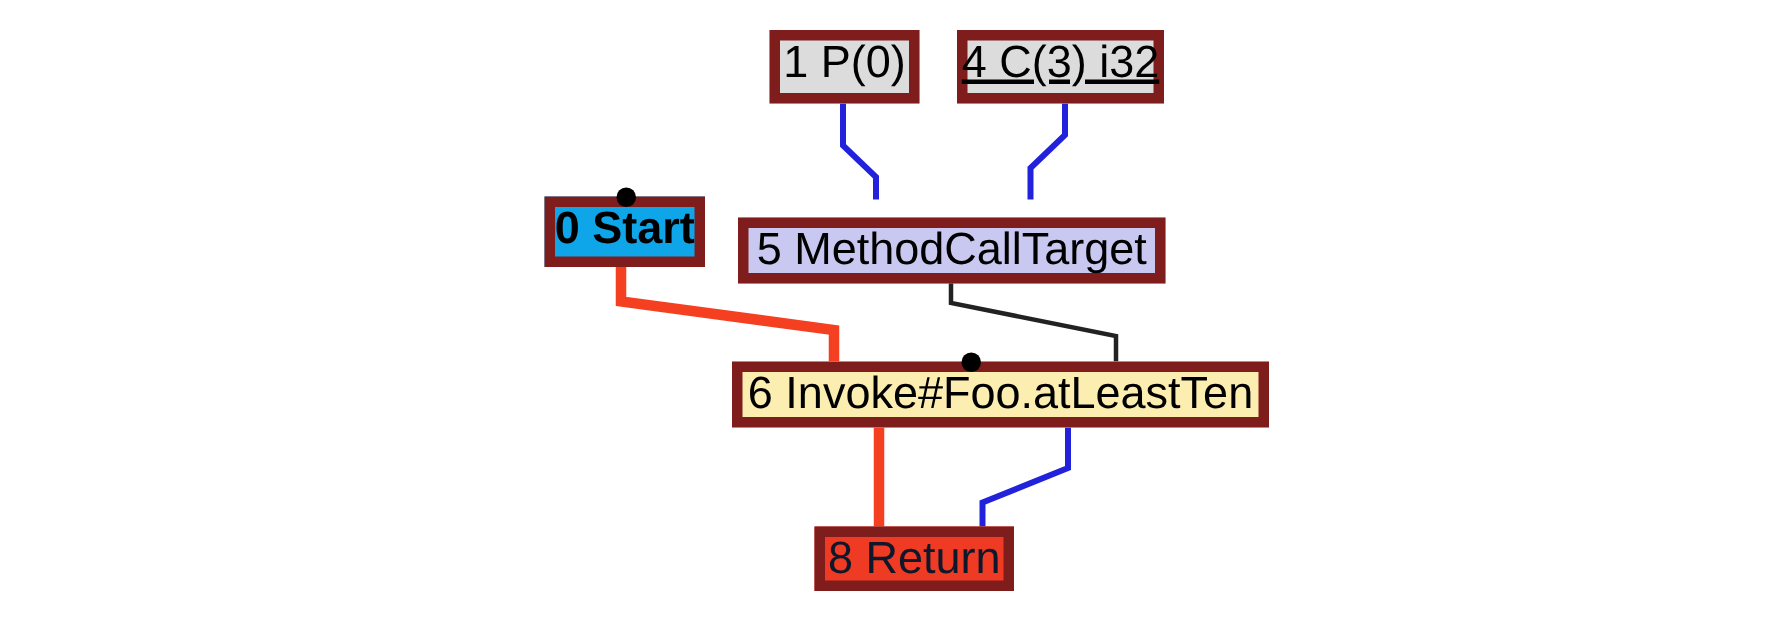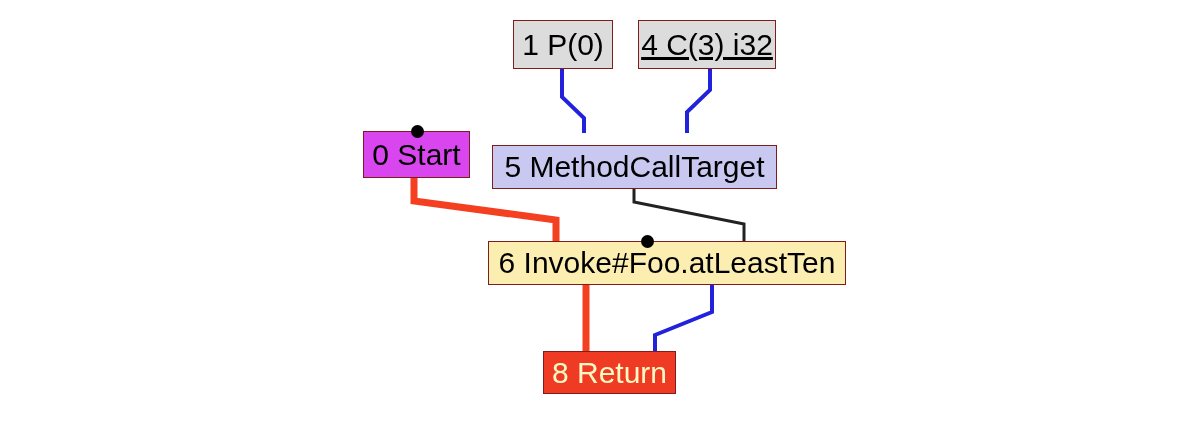--- a/index.html
+++ b/index.html
@@ -22,58 +22,57 @@
   #edge-layer {
     position: absolute;
     left: 0;
     top: 0;
     width: 1178px;
     height: 427px;
   }
   .node {
     position: absolute;
     box-sizing: border-box;
-    border: 1px solid #7f1d1d;
+    border: 7px solid #7f1d1d;
     display: flex;
-    align-items: center;
     justify-content: center;
     white-space: nowrap;
     line-height: 1;
   }
   .node-label {
     display: block;
     padding: 0 8px;
   }
   .node-const {
     background: #dcdcdc;
     color: #000000;
     font-size: 30px;
     font-weight: normal;
   }
   .node-start {
-    background: #d946ef;
+    background: #0ea5e9;
     color: #000000;
     font-size: 30px;
-    font-weight: normal;
+    font-weight: bold;
   }
   .node-mct {
     background: #c8c8f0;
     color: #000000;
     font-size: 30px;
     font-weight: normal;
   }
   .node-invoke {
     background: #fbeeb0;
     color: #000000;
     font-size: 30px;
     font-weight: normal;
   }
   .node-return {
     background: #ef3b24;
-    color: #fef9c3;
+    color: #0f172a;
     font-size: 30px;
     font-weight: normal;
   }
   .port-dot {
     position: absolute;
     width: 13px;
     height: 13px;
     border-radius: 50%;
     background: #000000;
   }

